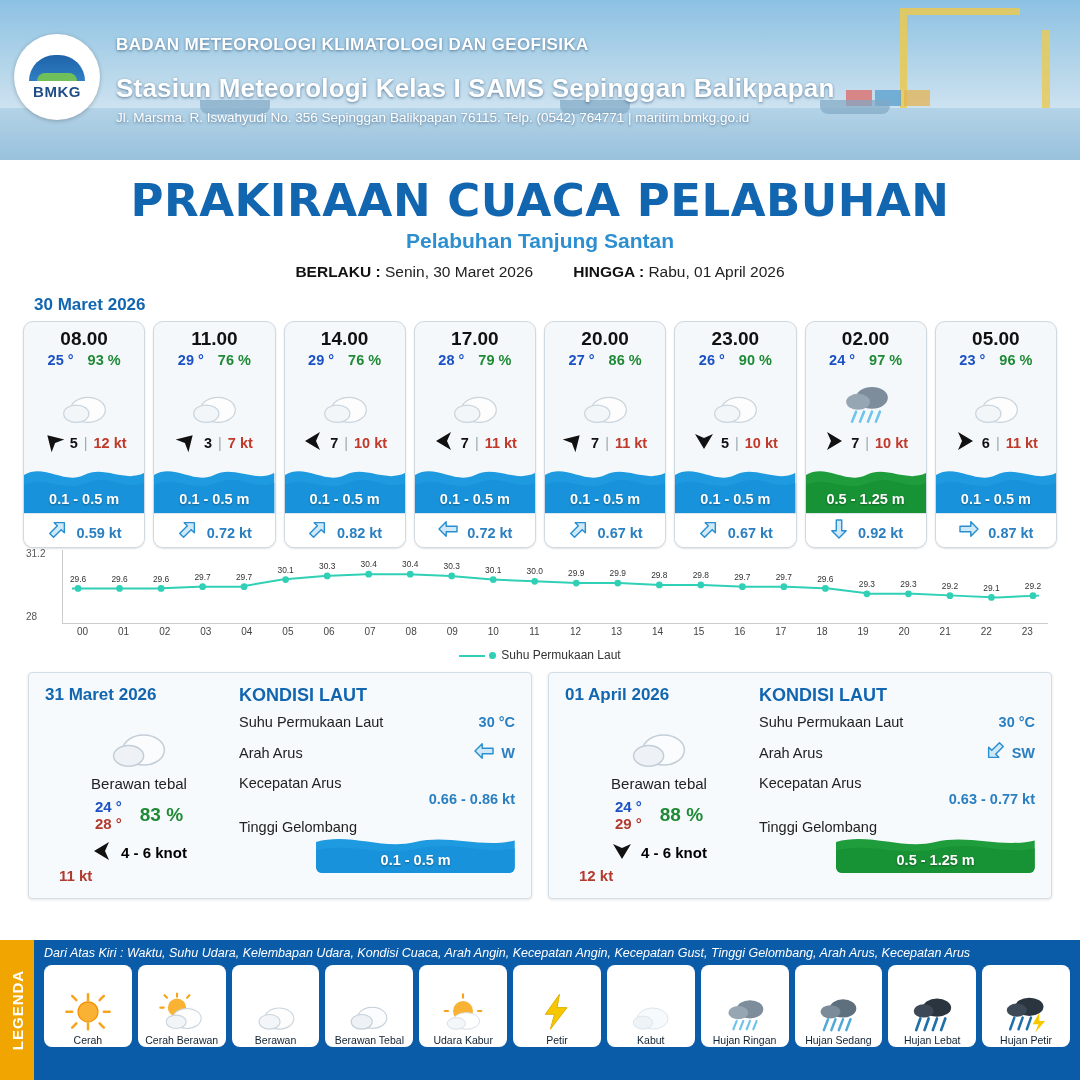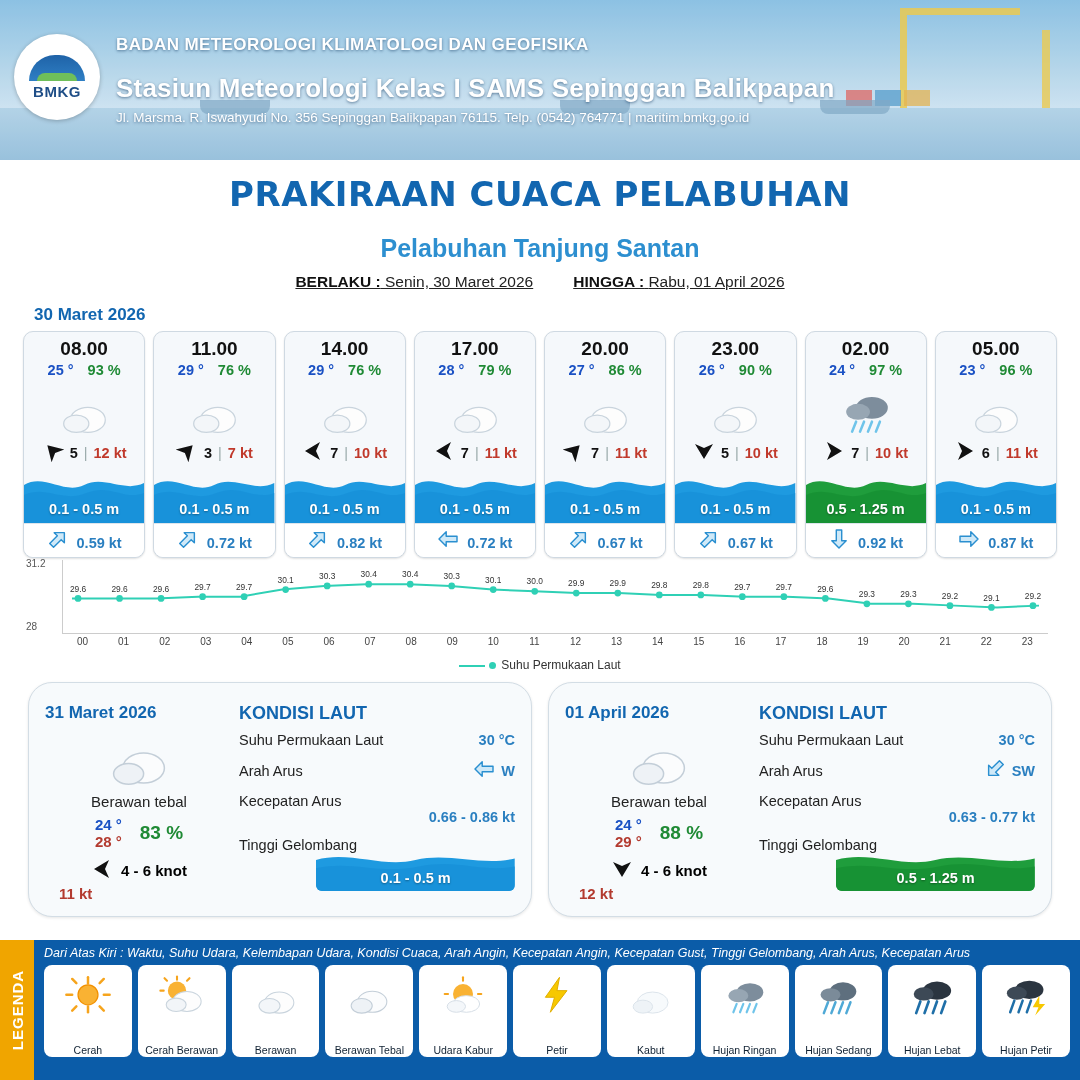--- a/index.html
+++ b/index.html
@@ -50,25 +50,25 @@
      height:8px; background:#6fbf5a; border-radius:20px 20px 0 0;}
   .logo-text { font-size:15px; font-weight:bold; color:#1f4e87; letter-spacing:.5px; }
 
   .hdr-titles { color:#ffffff; text-shadow:0 1px 3px rgba(0,40,80,.55); }
   .hdr-line1 { font-size:17px; font-weight:bold; letter-spacing:.4px; }
   .hdr-line2 { font-size:26px; font-weight:bold; margin-top:18px; letter-spacing:.2px;}
   .hdr-line3 { font-size:13.5px; margin-top:6px; }
 
   
   .title-wrap { text-align:center; padding-top:14px; }
-  .title-main { font-size:34px; font-weight:bold; color:#1266b0; letter-spacing:.5px;
+  .title-main { font-size:45px; font-weight:bold; color:#1266b0; letter-spacing:.5px;
       font-family:"DejaVu Sans", sans-serif; }
-  .title-sub { font-size:25px; color:#2d8fd0; margin-top:20px; font-weight:bold; }
+  .title-sub { font-size:21px; color:#2d8fd0; margin-top:2px; font-weight:bold; }
   .valid-row { margin-top:10px; font-size:15.5px; color:#222; display:flex;
-      justify-content:center; gap:40px;text-decoration:underline; }
+      justify-content:center; gap:40px; }
   .valid-row b { color:#111; }
 
   
   .day-label { color:#1266b0; font-weight:bold; font-size:17px;
       margin:14px 0 6px 34px; }
 
   
   .cards { display:flex; gap:8px; padding:0 23px; }
   .card {
     flex:1; background:#f5f8fb; border:1px solid #cfd9e2; border-radius:10px;
@@ -103,22 +103,22 @@
      display:flex; }
   .chart-x span { flex:1; text-align:center; font-size:10px; color:#444; }
   .legend-sst { text-align:center; font-size:12px; color:#333; margin-top:2px; }
   .legend-sst .dash { display:inline-block; width:26px; height:2px;
      background:#2fd0b5; vertical-align:middle; margin-right:4px;}
   .legend-sst .dot { display:inline-block; width:7px; height:7px; border-radius:50%;
      background:#2fd0b5; vertical-align:middle; margin-right:5px; }
 
   
   .panels { display:flex; gap:16px; padding:10px 28px 0; }
-  .panel { flex:1; background:#f7fafc; border:1px solid #d3dde5; border-radius:24px;
-     padding:20px 16px 14px; box-shadow:0 1px 3px rgba(0,0,0,.10); display:flex;justify-content:flex-end; }
+  .panel { flex:1; background:#f7fafc; border:1px solid #d3dde5; border-radius:4px;
+     padding:12px 16px 14px; box-shadow:0 1px 3px rgba(0,0,0,.10); display:flex;justify-content:flex-end; }
   .p-left { width:40%; }
   .p-right { width:60%; padding-left:6px; }
   .p-date { color:#1266b0; font-weight:bold; font-size:17px; margin-bottom:4px; }
   .p-icon { height:64px; display:flex; align-items:center; justify-content:center; }
   .p-cond { text-align:center; font-size:15px; color:#222; margin-top:2px; }
   .p-temps { display:flex; align-items:center; gap:18px; margin-top:6px;
      justify-content:center;}
   .p-tcol div:first-child { color:#1a51c4; font-weight:bold; font-size:15px; }
   .p-tcol div:last-child { color:#b33a2f; font-weight:bold; font-size:15px; }
   .p-hum { color:#1f8a35; font-weight:bold; font-size:19px; }
@@ -136,22 +136,22 @@
   
   .legend { position:absolute; left:0; right:0; bottom:0; height:140px;
      background:#0b5ca8; display:flex; }
   .legend-side { width:34px; background:#f0a500; position:relative; }
   .legend-side span { position:absolute; top:50%; left:50%;
      transform:translate(-50%,-50%) rotate(-90deg); color:#fff; font-weight:bold;
      font-size:15px; letter-spacing:1px; white-space:nowrap; }
   .legend-body { flex:1; padding:6px 10px 10px; }
   .legend-note { color:#fff; font-size:12.5px; font-style:italic; margin-bottom:5px; }
   .legend-items { display:flex; gap:6px; }
-  .li { flex:1; background:#fff; border-radius:8px; height:92px;
-     display:flex; flex-direction:column; align-items:center; justify-content:space-between;
+  .li { flex:1; background:#fff; border-radius:8px; height:82px;
+     display:flex; flex-direction:column; align-items:center; justify-content:flex-end;
      padding-top:6px; position:relative; }
   .li .ic { height:48px; display:flex; align-items:center; justify-content:center; }
   .li .nm { font-size:10.5px; color:#123; text-align:center; line-height:1.1;
      padding:0 2px; }
 </style>
 </head>
 <body>
 
 <div class="header">
   <div class="hdr-sky"></div>

